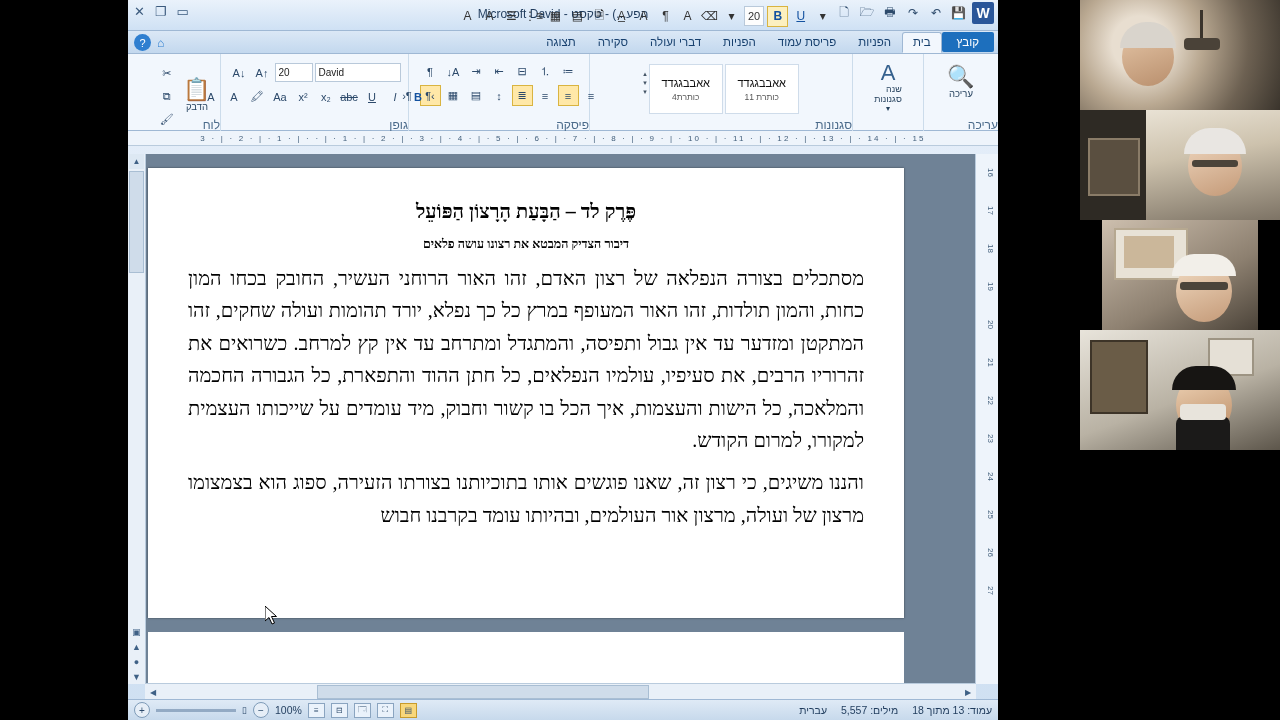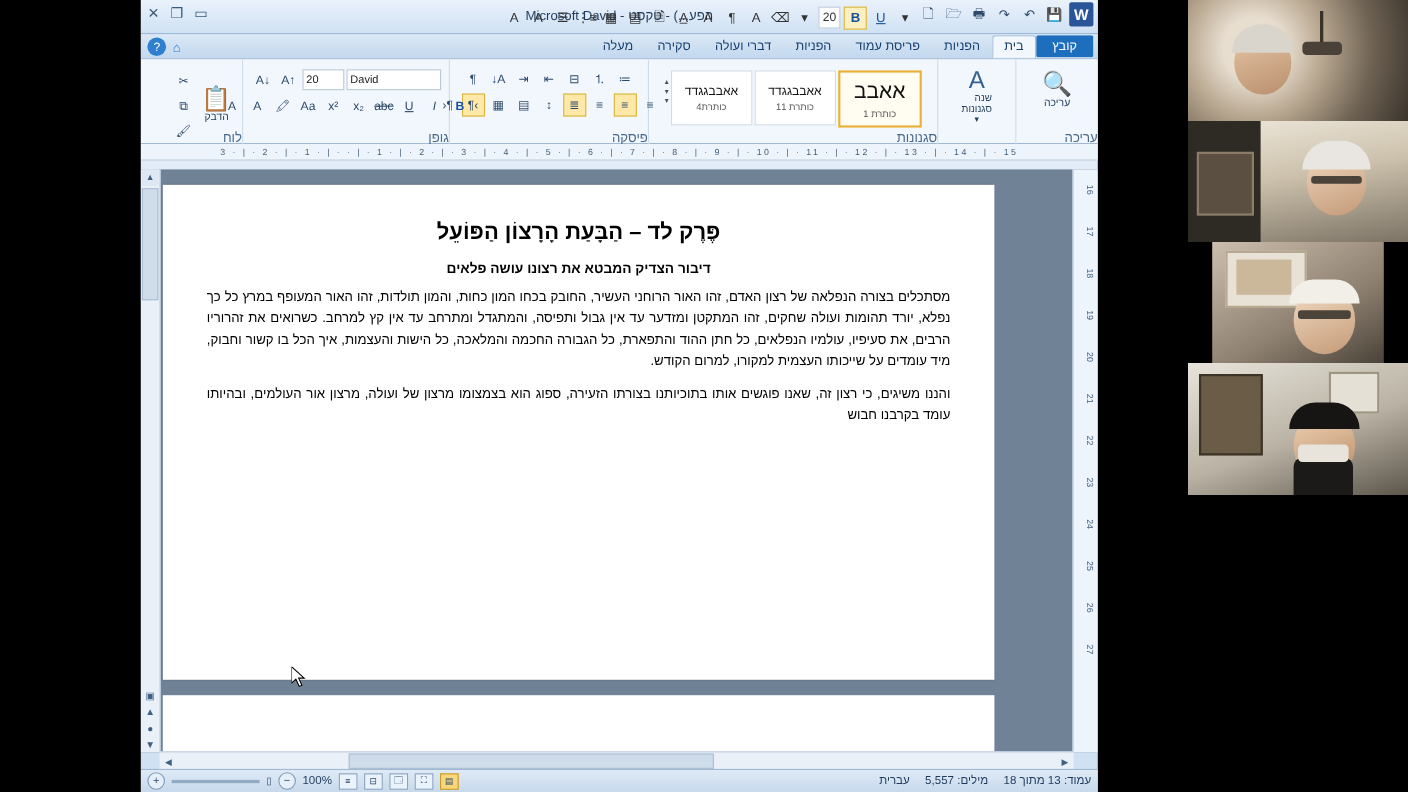--- a/index.html
+++ b/index.html
@@ -69,25 +69,25 @@
   .ruler{height:14px;background:#eef4fb;border-bottom:1px solid #b9cbdd;position:relative;
     font-size:8px;color:#44607c;overflow:hidden;}
   .ruler .rstrip{position:absolute;left:0;right:0;top:0;height:14px;display:flex;
     align-items:center;justify-content:center;letter-spacing:2.2px;direction:rtl;}
 
   
   .docarea{position:absolute;left:0;right:0;top:154px;bottom:36px;background:#6f8296;}
   .page{position:absolute;left:20px;top:14px;width:756px;height:450px;background:#fff;
     box-shadow:0 0 2px rgba(0,0,0,.5);}
   .page2{position:absolute;left:20px;top:478px;width:756px;height:60px;background:#fff;}
-  .doc{direction:rtl;padding:26px 40px 0 40px;font-family:Liberation Sans, sans-serif;color:#000;}
+  .doc{direction:rtl;padding:26px 40px 0 40px;font-family:Liberation Serif, serif;color:#000;}
   .doc h1{font-size:20px;text-align:center;margin:6px 0 14px 0;font-weight:bold;}
   .doc .sub1{font-size:12.5px;text-align:center;margin:0 0 10px 0;font-weight:bold;}
   .doc .sub2{font-size:11px;text-align:center;margin:0 0 24px 0;}
-  .doc p{font-size:12px;line-height:1.62;text-align:justify;margin:0 0 10px 0;}
+  .doc p{font-size:20px;line-height:1.62;text-align:justify;margin:0 0 10px 0;}
 
   
   .vruler{position:absolute;right:0;top:154px;bottom:36px;width:22px;background:#eef4fb;
     border-left:1px solid #b9cbdd;font-size:8px;color:#44607c;}
   .vruler span{position:absolute;right:3px;writing-mode:vertical-rl;}
 
   
   .vscroll{position:absolute;left:0;top:154px;bottom:36px;width:17px;background:#e9f0f8;
     border-right:1px solid #b9cbdd;display:flex;flex-direction:column;align-items:center;}
   .vscroll .arw{width:15px;height:15px;display:flex;align-items:center;justify-content:center;
@@ -171,21 +171,21 @@
     </div>
 
     <div class="tabrow">
       <div class="tab file">קובץ</div>
       <div class="tab active">בית</div>
       <div class="tab">הפניות</div>
       <div class="tab">פריסת עמוד</div>
       <div class="tab">הפניות</div>
       <div class="tab">דברי ועולה</div>
       <div class="tab">סקירה</div>
-      <div class="tab">מעלה</div>
+      <div class="tab">תצוגה</div>
     </div>
     <div class="helpbtn">
       <span class="circ">?</span>
       <span style="font-size:12px;color:#2f7fd0;">⌂</span>
     </div>
 
     <div class="ribbon">
 
       <div class="rgroup" style="width:62px;">
         <div class="rbtn" style="margin-top:8px;">
@@ -199,24 +199,20 @@
         <div class="rbtn" style="margin-top:4px;">
           <span class="rbig">A</span>
           <span style="white-space:pre;direction:rtl;font-size:9px;">שנה
 סגנונות</span>
           <span style="font-size:8px;">▾</span>
         </div>
       </div>
 
       <div class="rgroup" style="width:250px;">
         <div class="styles-row" style="margin-top:7px;">
-          <div class="stylebox sel">
-            <span class="prev" style="font-size:19px;">אאבב</span>
-            <span class="nm">כותרת 1</span>
-          </div>
           <div class="stylebox">
             <span class="prev small">אאבבגגדד</span>
             <span class="nm">כותרת 11</span>
           </div>
           <div class="stylebox">
             <span class="prev small">אאבבגגדד</span>
             <span class="nm">כותרת4</span>
           </div>
           <div style="display:flex;flex-direction:column;justify-content:center;gap:1px;padding-top:6px;">
             <span style="font-size:7px;color:#456;">▴</span>

